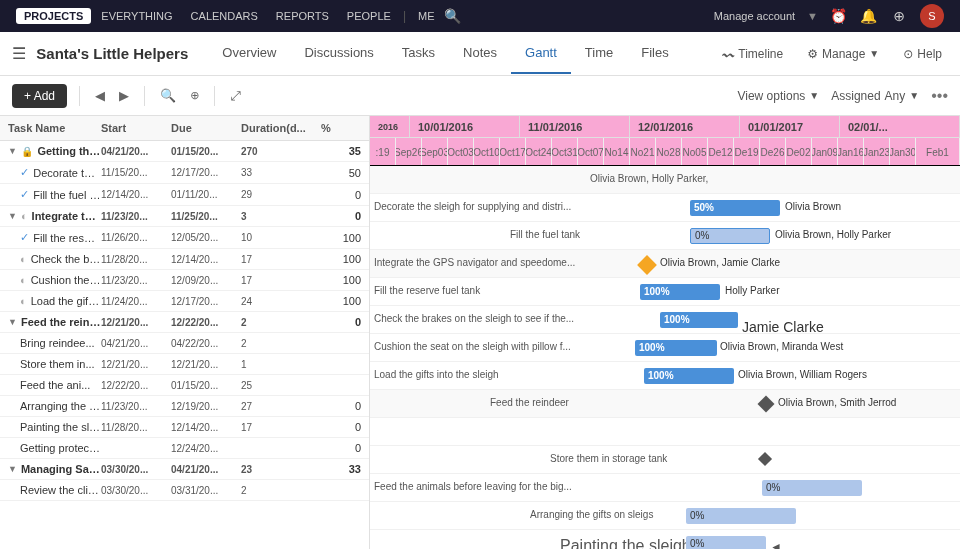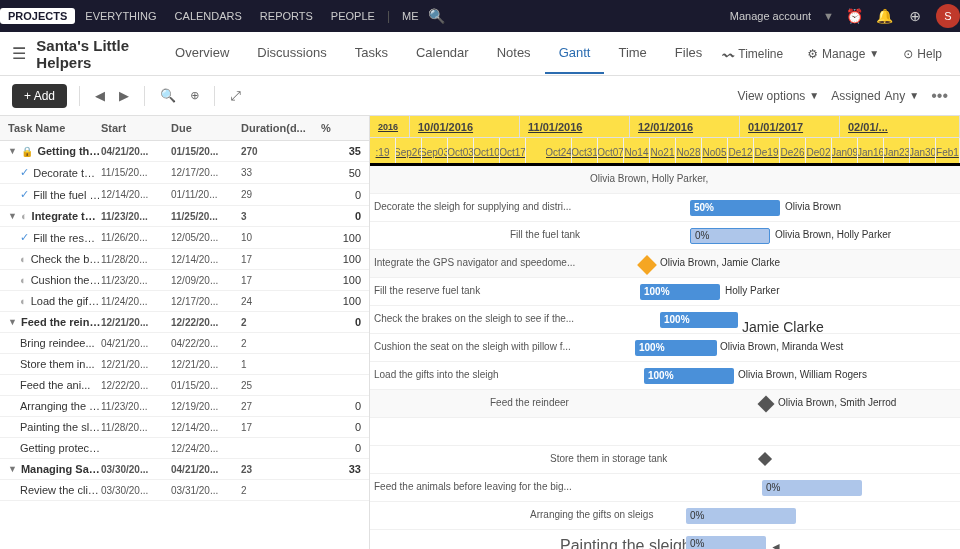--- a/index.html
+++ b/index.html
@@ -4,21 +4,21 @@
   <style>
     * { box-sizing: border-box; margin: 0; padding: 0; }
     body { font-family: -apple-system, BlinkMacSystemFont, 'Segoe UI', Arial, sans-serif; font-size: 12px; background: #fff; color: #333; overflow: hidden; }
 
     
     .top-nav {
       background: #1a1a2e;
       height: 32px;
       display: flex;
       align-items: center;
-      padding: 0 0;
+      padding: 0 16px;
       color: #ccc;
     }
     .top-nav-left { display: flex; align-items: center; gap: 2px; }
     .projects-btn {
       background: #fff;
       color: #1a1a2e;
       border-radius: 3px;
       padding: 2px 8px;
       font-size: 11px;
       font-weight: bold;
@@ -153,25 +153,24 @@
     .task-pct { font-size: 11px; color: #333; text-align: right; }
 
     
     .gantt-panel {
       flex: 1;
       overflow: hidden;
       position: relative;
     }
     .gantt-header {
       height: 50px;
-      background: #fde047;
-      border-bottom: 3px solid #000000;
+      background: #f9a8d4;
+      border-bottom: 1px solid #000000;
       overflow: hidden;
       position: relative;
-      text-decoration: underline;
     }
     .gantt-header-months {
       display: flex;
       height: 22px;
       border-bottom: 1px solid #e0e0e0;
     }
     .gantt-month {
       border-right: 1px solid #ddd;
       display: flex;
       align-items: center;
@@ -240,21 +239,20 @@
   </div>
 </div>
 
 <div class="second-nav">
   <span class="hamburger">☰</span>
   <span class="project-title">Santa's Little Helpers</span>
   <nav class="nav-tabs">
     <a class="nav-tab">Overview</a>
     <a class="nav-tab">Discussions</a>
     <a class="nav-tab">Tasks</a>
-    <a class="nav-tab">Calendar</a>
     <a class="nav-tab">Notes</a>
     <a class="nav-tab active">Gantt</a>
     <a class="nav-tab">Time</a>
     <a class="nav-tab">Files</a>
   </nav>
   <div class="second-nav-right">
     <div class="timeline-btn">
       <span>〰</span>
       <span>Timeline</span>
     </div>
@@ -499,21 +497,21 @@
         <div class="gantt-month" style="width:100px;">01/01/2017</div>
         <div class="gantt-month" style="flex:1;">02/01/...</div>
       </div>
       <div class="gantt-header-weeks" style="font-size:9px;">
         <div class="gantt-week" style="width:26px;">:19</div>
         <div class="gantt-week" style="width:26px;">Sep26</div>
         <div class="gantt-week" style="width:26px;">Sep03</div>
         <div class="gantt-week" style="width:26px;">Oct03</div>
         <div class="gantt-week" style="width:26px;">Oct10</div>
         <div class="gantt-week" style="width:26px;">Oct17</div>
-        <div class="gantt-week" style="width:26px;margin-left:20px;">Oct24</div>
+        <div class="gantt-week" style="width:26px;">Oct24</div>
         <div class="gantt-week" style="width:26px;">Oct31</div>
         <div class="gantt-week" style="width:26px;">Oct07</div>
         <div class="gantt-week" style="width:26px;">No14</div>
         <div class="gantt-week" style="width:26px;">No21</div>
         <div class="gantt-week" style="width:26px;">No28</div>
         <div class="gantt-week" style="width:26px;">No05</div>
         <div class="gantt-week" style="width:26px;">De12</div>
         <div class="gantt-week" style="width:26px;">De19</div>
         <div class="gantt-week" style="width:26px;">De26</div>
         <div class="gantt-week" style="width:26px;">De02</div>

